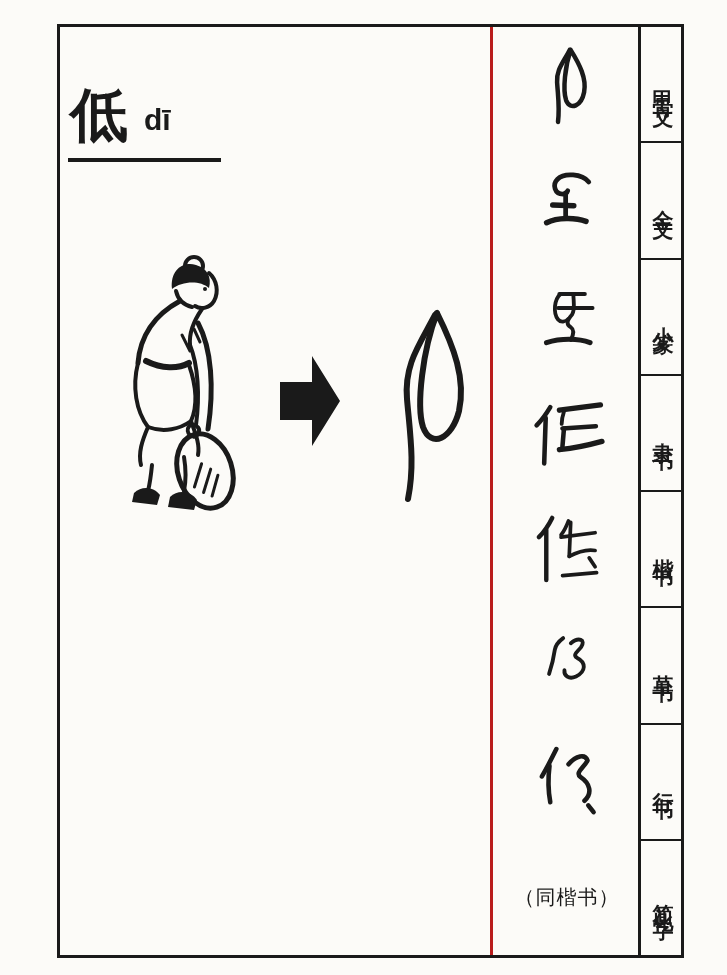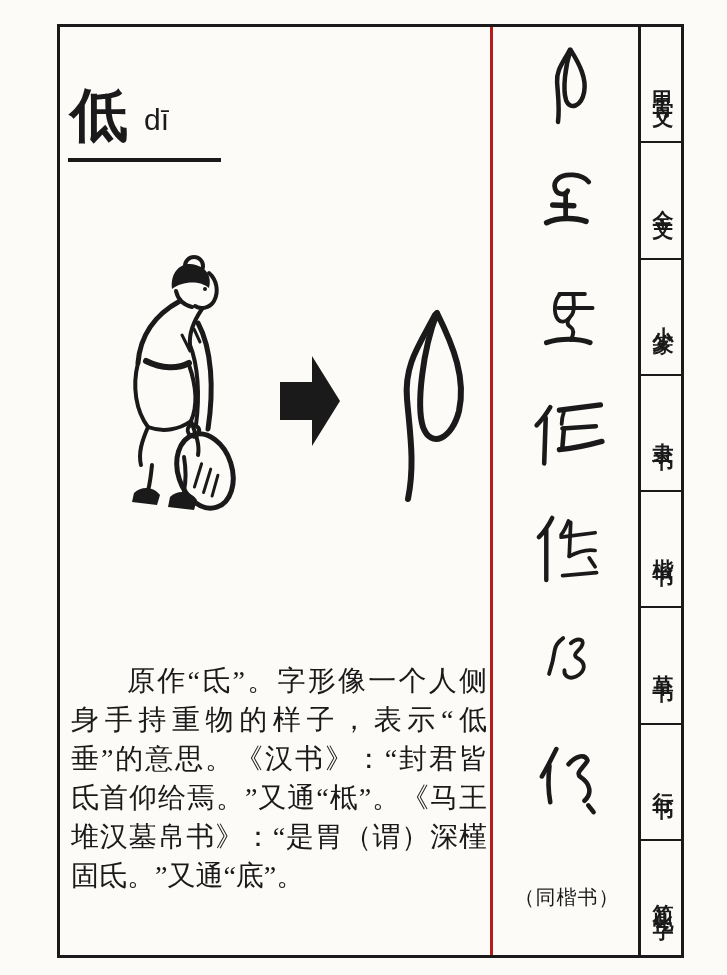--- a/index.html
+++ b/index.html
@@ -11,21 +11,21 @@
            display:flex;flex-direction:column;font-family:Liberation Mono, monospace;}
   .side-col{position:absolute;left:578px;top:0;width:43px;height:100%;border-left:3px solid #1a1a1a;
             display:flex;flex-direction:column;}
   .side-cell{flex:1;display:flex;align-items:center;justify-content:center;border-bottom:2.5px solid #1a1a1a;}
   .side-cell:last-child{border-bottom:none;}
   .side-label{writing-mode:vertical-rl;text-orientation:upright;font-size:21px;font-weight:600;
               letter-spacing:7px;line-height:1;}
   .mid-cell{flex:1;display:flex;align-items:center;justify-content:center;}
   .title{position:absolute;left:10px;top:60px;display:flex;align-items:flex-start;}
   .headword{font-size:58px;font-weight:bold;line-height:1;}
-  .pinyin{font-size:30px;font-weight:normal;font-family:"Liberation Sans","DejaVu Sans",sans-serif;
+  .pinyin{font-size:30px;font-weight:bold;font-family:"Liberation Sans","DejaVu Sans",sans-serif;
           margin:16px 12px 0 16px;}
   .underline{position:absolute;left:8px;top:131px;width:153px;height:4px;background:#1a1a1a;}
   .appendix{position:absolute;left:20px;top:143px;font-size:22px;letter-spacing:2px;}
   .paragraph{position:absolute;left:11px;top:606px;width:416px;font-size:28px;line-height:39px;
              text-align:justify;text-indent:2em;}
   .illustration{position:absolute;left:30px;top:212px;}
   .note{font-size:20px;letter-spacing:1px;}
   svg .st{fill:none;stroke:#1a1a1a;stroke-linecap:round;stroke-linejoin:round;}
 </style>
 </head>
@@ -66,21 +66,20 @@
             <path class="st" stroke-width="3" d="M100,244 L114,224 M107,252 L121,232 M114,258 L126,240"></path>
           </g>
         </g>
         <polygon points="190,143 222,143 222,117 250,162 222,207 222,181 190,181" fill="#1a1a1a"></polygon>
         <g>
           <path class="st" stroke-width="6" d="M345,76 C330,105 314,125 317,160 C320,195 325,225 318,260"></path>
           <path class="st" stroke-width="6" d="M347,74 C364,108 376,140 369,172 C362,200 341,210 333,188 C326,166 333,110 347,74"></path>
         </g>
       </svg>
 
-      <p class="paragraph">原作“氐”。字形像一个人侧身手持重物的样子，表示“低垂”的意思。《汉书》：“封君皆氐首仰给焉。”又通“柢”。《马王堆汉墓帛书》：“是胃（谓）深槿固氐。”又通“底”。</p>
     </div>
 
     <div class="mid-col">
       <div class="mid-cell">
         <svg width="54" height="86" viewBox="0 0 60 90">
           <path class="st" stroke-width="5" d="M33,6 C26,20 18,28 19,42 C20,58 22,70 20,86"></path>
           <path class="st" stroke-width="5" d="M34,6 C44,22 52,38 49,53 C46,68 34,74 29,62 C25,50 28,24 34,6"></path>
         </svg>
       </div>
       <div class="mid-cell">

